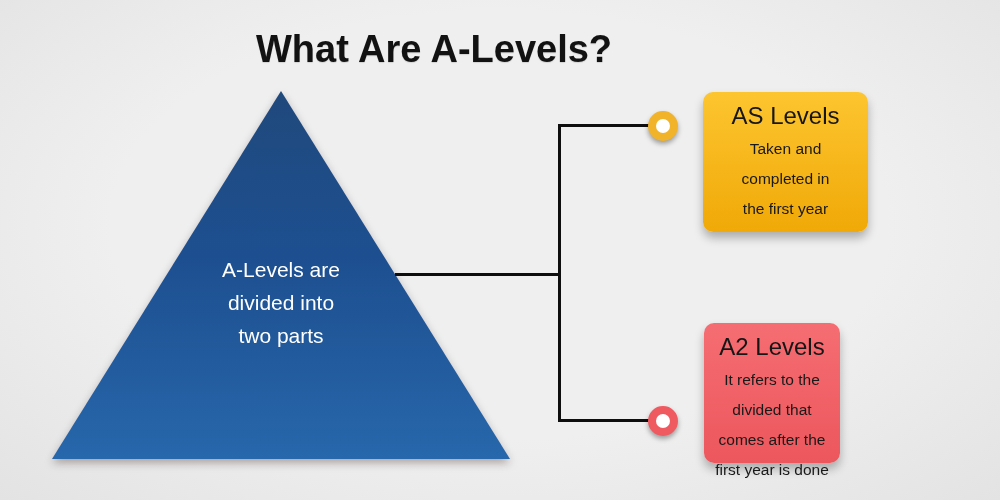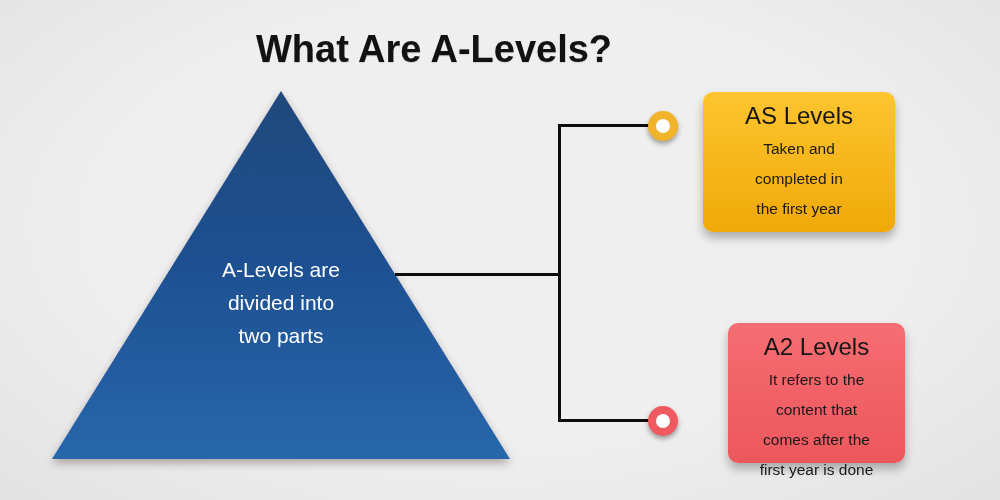--- a/index.html
+++ b/index.html
@@ -70,25 +70,25 @@
   .node--a2 { left: 648px; top: 406px; border: 8px solid #ef5a60; }
   
   .card {
     position: absolute;
     border-radius: 10px;
     text-align: center;
     padding: 10px 6px 0 6px;
     box-shadow: 0 6px 10px rgba(0,0,0,0.28);
   }
   .card--as {
-    left: 703px; top: 92px; width: 192px; height: 140px;
+    left: 703px; top: 92px; width: 165px; height: 140px;
     background: linear-gradient(to bottom, #fdc530 0%, #f0a907 100%);
   }
   .card--a2 {
-    left: 728px; top: 323px; width: 177px; height: 140px;
+    left: 704px; top: 323px; width: 136px; height: 140px;
     background: linear-gradient(to bottom, #f56d72 0%, #ec575d 100%);
   }
   .card-title {
     font-size: 24px;
     line-height: 28px;
     font-weight: normal;
     color: #161616;
     margin-bottom: 4px;
   }
   .card-desc {
@@ -123,18 +123,18 @@
   <div class="card card--as">
     <div class="card-title">AS Levels</div>
     <div class="card-desc">Taken and
 completed in
 the first year</div>
   </div>
 
   <div class="card card--a2">
     <div class="card-title">A2 Levels</div>
     <div class="card-desc">It refers to the
-content that
+divided that
 comes after the
 first year is done</div>
   </div>
 
 </div>
 
 </body></html>

